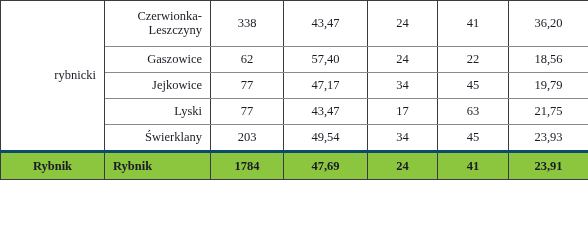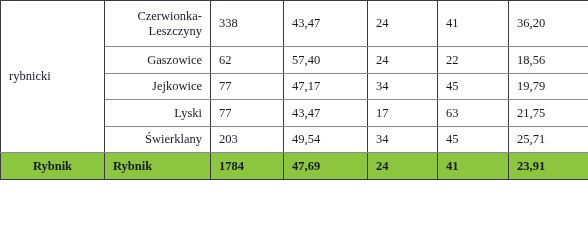--- a/index.html
+++ b/index.html
@@ -44,33 +44,34 @@
   
   col.c1 { width: 104px; }
   col.c2 { width: 106px; }
   col.c3 { width: 73px; }
   col.c4 { width: 84px; }
   col.c5 { width: 70px; }
   col.c6 { width: 71px; }
   col.c7 { width: 80px; }
 
   .cell-region {
-    text-align: left;
+    text-align: right;
   }
   .cell-name {
     text-align: right;
   }
   .cell-num {
+    text-align: center;
   }
 
   
   tr.summary-row > td {
     background: #8CC63F;
     font-weight: bold;
-    border-top: 1px solid #0c4a6e;
+    border-top: 3px solid #0c4a6e;
     border-bottom: 1px solid #3a3a42;
   }
   tr.summary-row > td.cell-name {
     text-align: left;
   }
   tr.summary-row > td.cell-region {
     text-align: center;
   }
 
   
@@ -130,21 +131,21 @@
         <td class="cell-num">63</td>
         <td class="cell-num">21,75</td>
       </tr>
 
       <tr>
         <td class="cell-name">Świerklany</td>
         <td class="cell-num">203</td>
         <td class="cell-num">49,54</td>
         <td class="cell-num">34</td>
         <td class="cell-num">45</td>
-        <td class="cell-num">25,71</td>
+        <td class="cell-num">23,93</td>
       </tr>
 
       <tr class="summary-row">
         <td class="cell-region">Rybnik</td>
         <td class="cell-name">Rybnik</td>
         <td class="cell-num">1784</td>
         <td class="cell-num">47,69</td>
         <td class="cell-num">24</td>
         <td class="cell-num">41</td>
         <td class="cell-num">23,91</td>

